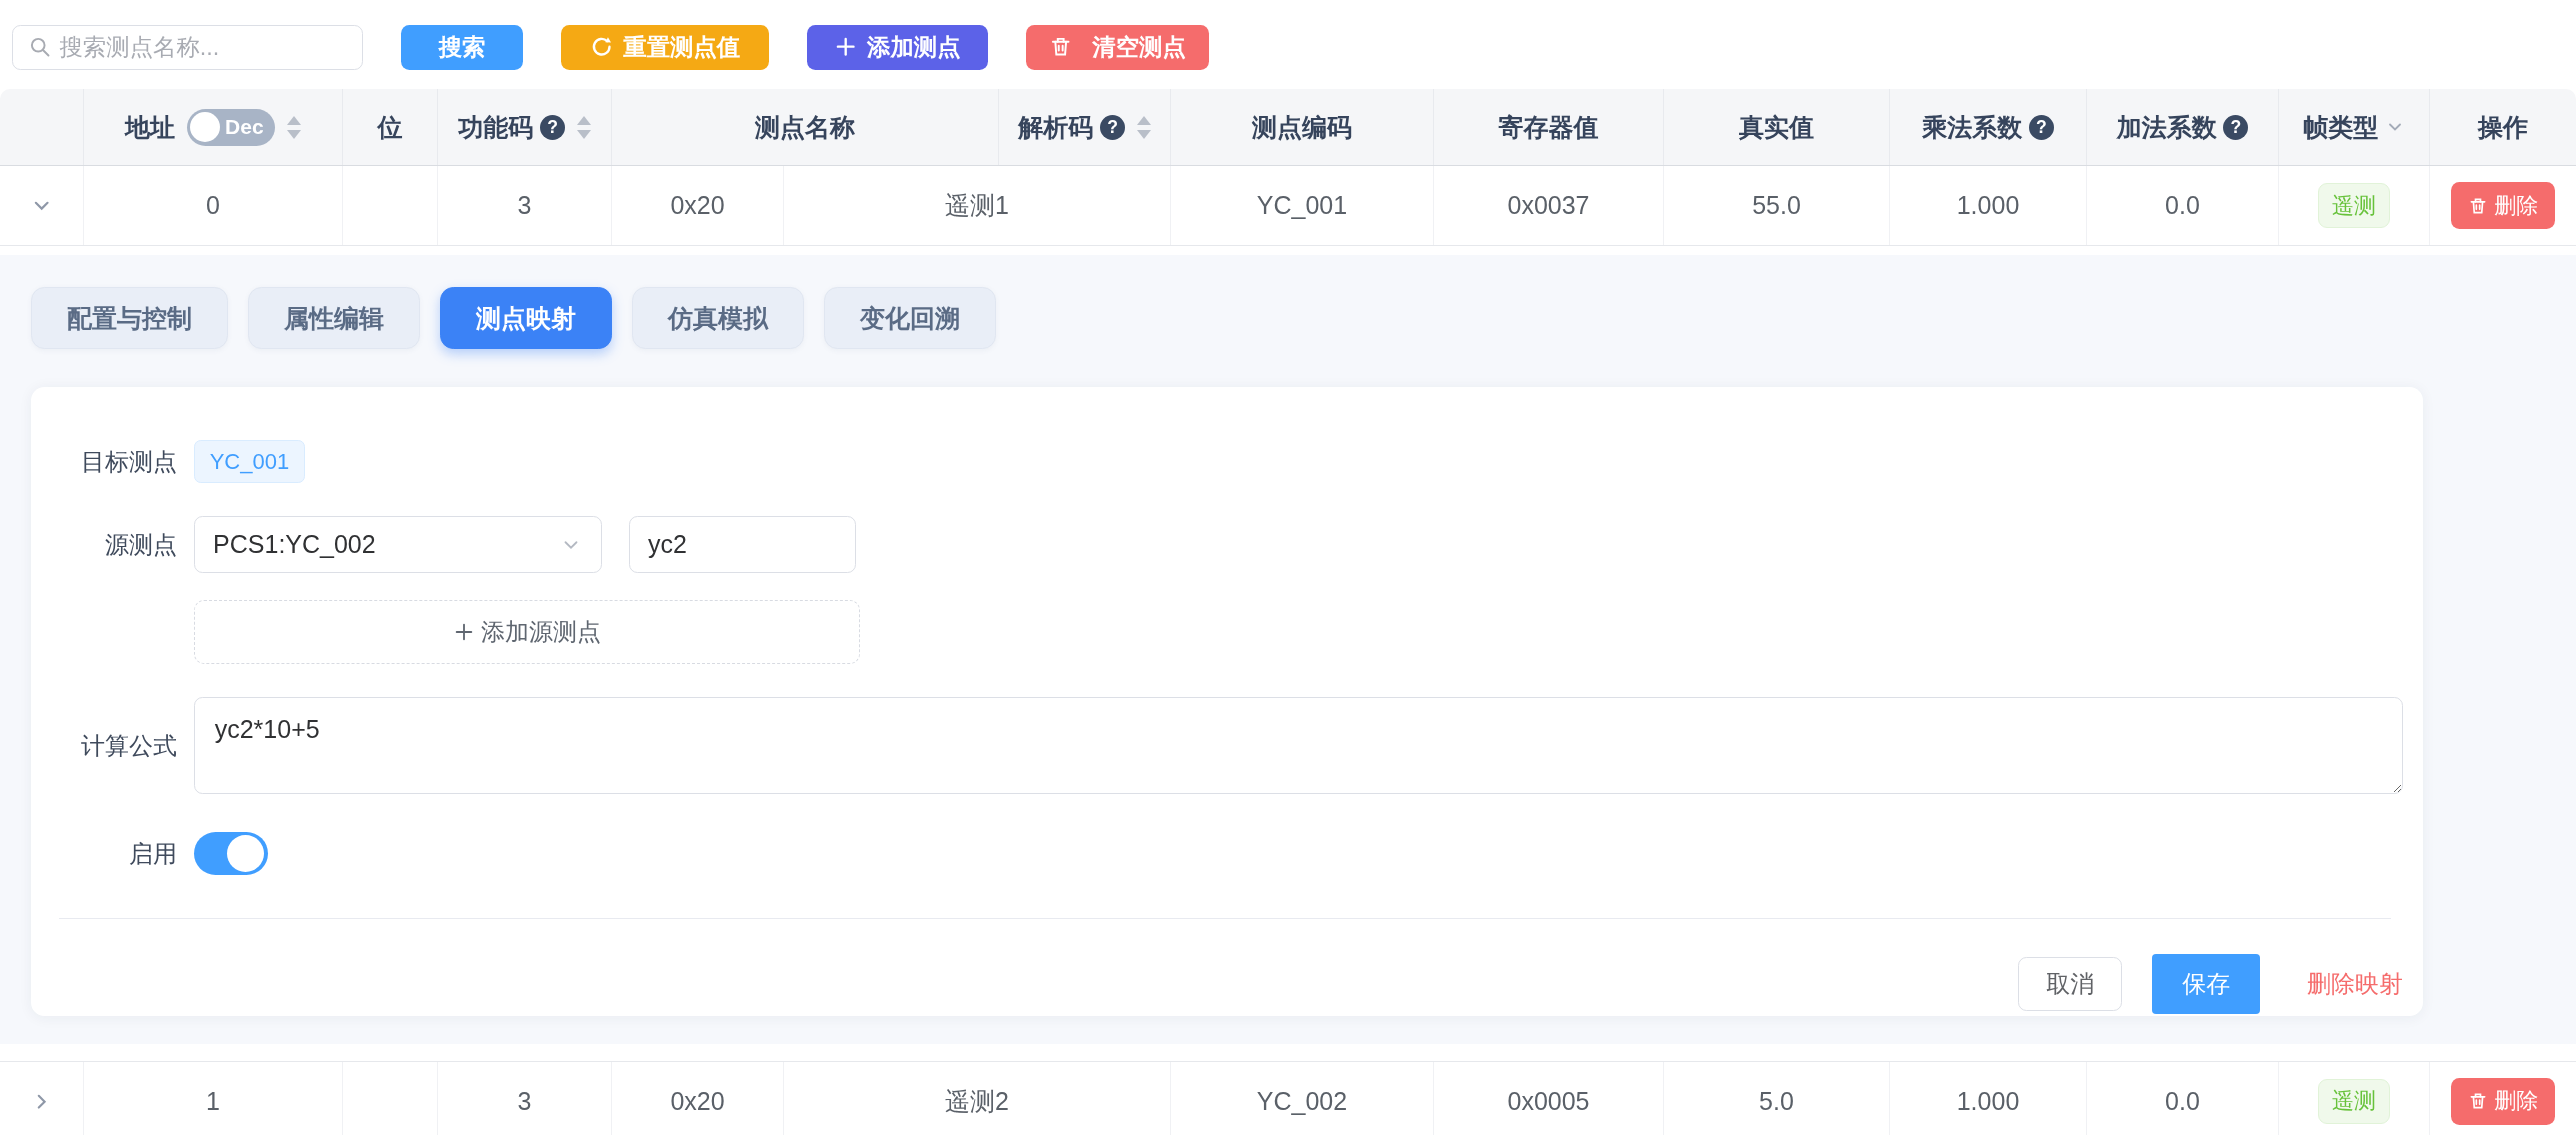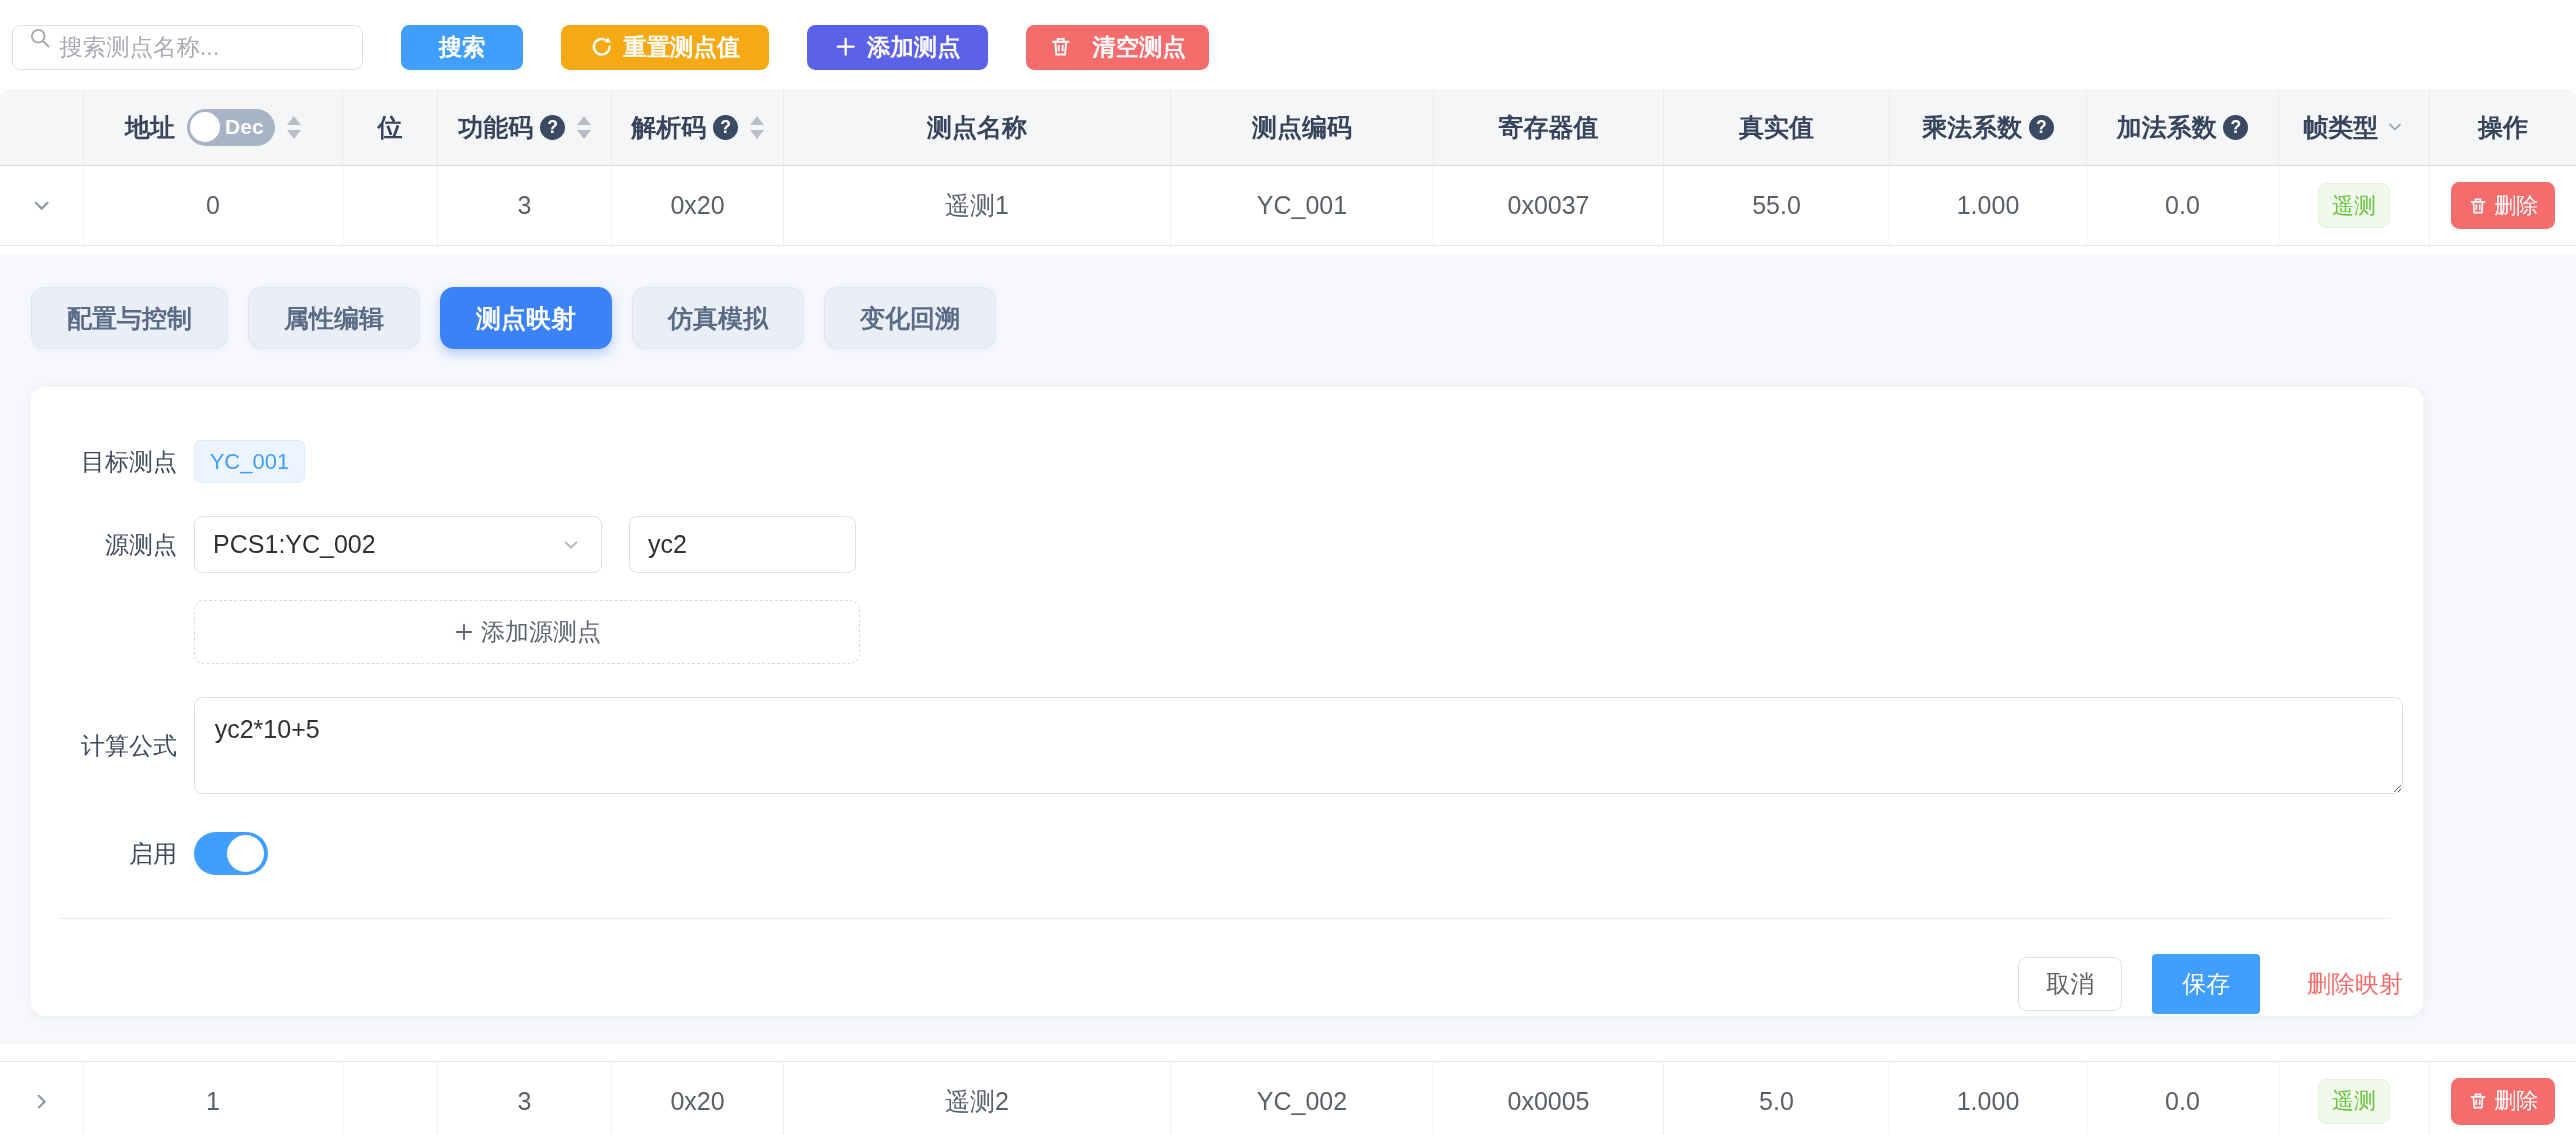--- a/index.html
+++ b/index.html
@@ -2,21 +2,21 @@
 <html style="font-size:13.4px"><head>
 <meta charset="utf-8">
 <style>
   * { margin:0; padding:0; box-sizing:border-box; }
   html,body { width:2576px; height:1136px; overflow:hidden; background:#fff;
     font-family:"Liberation Sans","DejaVu Sans",sans-serif; color:#5a6270; }
 
   
   .toolbar { display:flex; align-items:center; gap:38px; padding:5px 0 0 11.7px; height:89px; }
   .search-box { width:351px; height:45px; border:0.8px solid #dcdfe6; border-radius:8.4px;
-    background:#fff; display:flex; padding:0 15px; gap:8.4px; }
+    background:#fff; display:flex; align-items:center; padding:0 15px; gap:8.4px; }
   .search-box input { border:none; outline:none; flex:1; font-size:23.4px; color:#606266;
     font-family:inherit; background:transparent; }
   .search-box input::placeholder { color:#a8abb2; }
   .btn { height:45px; border:none; border-radius:8.4px; color:#fff; font-size:23.4px; font-weight:600;
     display:inline-flex; align-items:center; justify-content:center; gap:10px; cursor:pointer;
     font-family:Liberation Mono, monospace; }
   .btn-search { background:#409eff; padding:0 38px; }
   .btn-reset  { background:#f5a914; padding:0 28.4px; }
   .btn-add    { background:#5c62e8; padding:0 27px; }
   .btn-clear  { background:#f56c6c; padding:0 23.4px;gap:20px; }
@@ -164,30 +164,30 @@
       <span>位</span>
     </div>
     <div class="th c3">
       <span>功能码</span>
       <span class="help"></span>
       <span class="sorter">
           <i class="up"></i>
           <i class="down"></i>
         </span>
     </div>
+    <div class="th c5">
+      <span>测点名称</span>
+    </div>
     <div class="th c4">
       <span>解析码</span>
       <span class="help"></span>
       <span class="sorter">
           <i class="up"></i>
           <i class="down"></i>
         </span>
-    </div>
-    <div class="th c5">
-      <span>测点名称</span>
     </div>
     <div class="th c6">
       <span>测点编码</span>
     </div>
     <div class="th c7">
       <span>寄存器值</span>
     </div>
     <div class="th c8">
       <span>真实值</span>
     </div>

